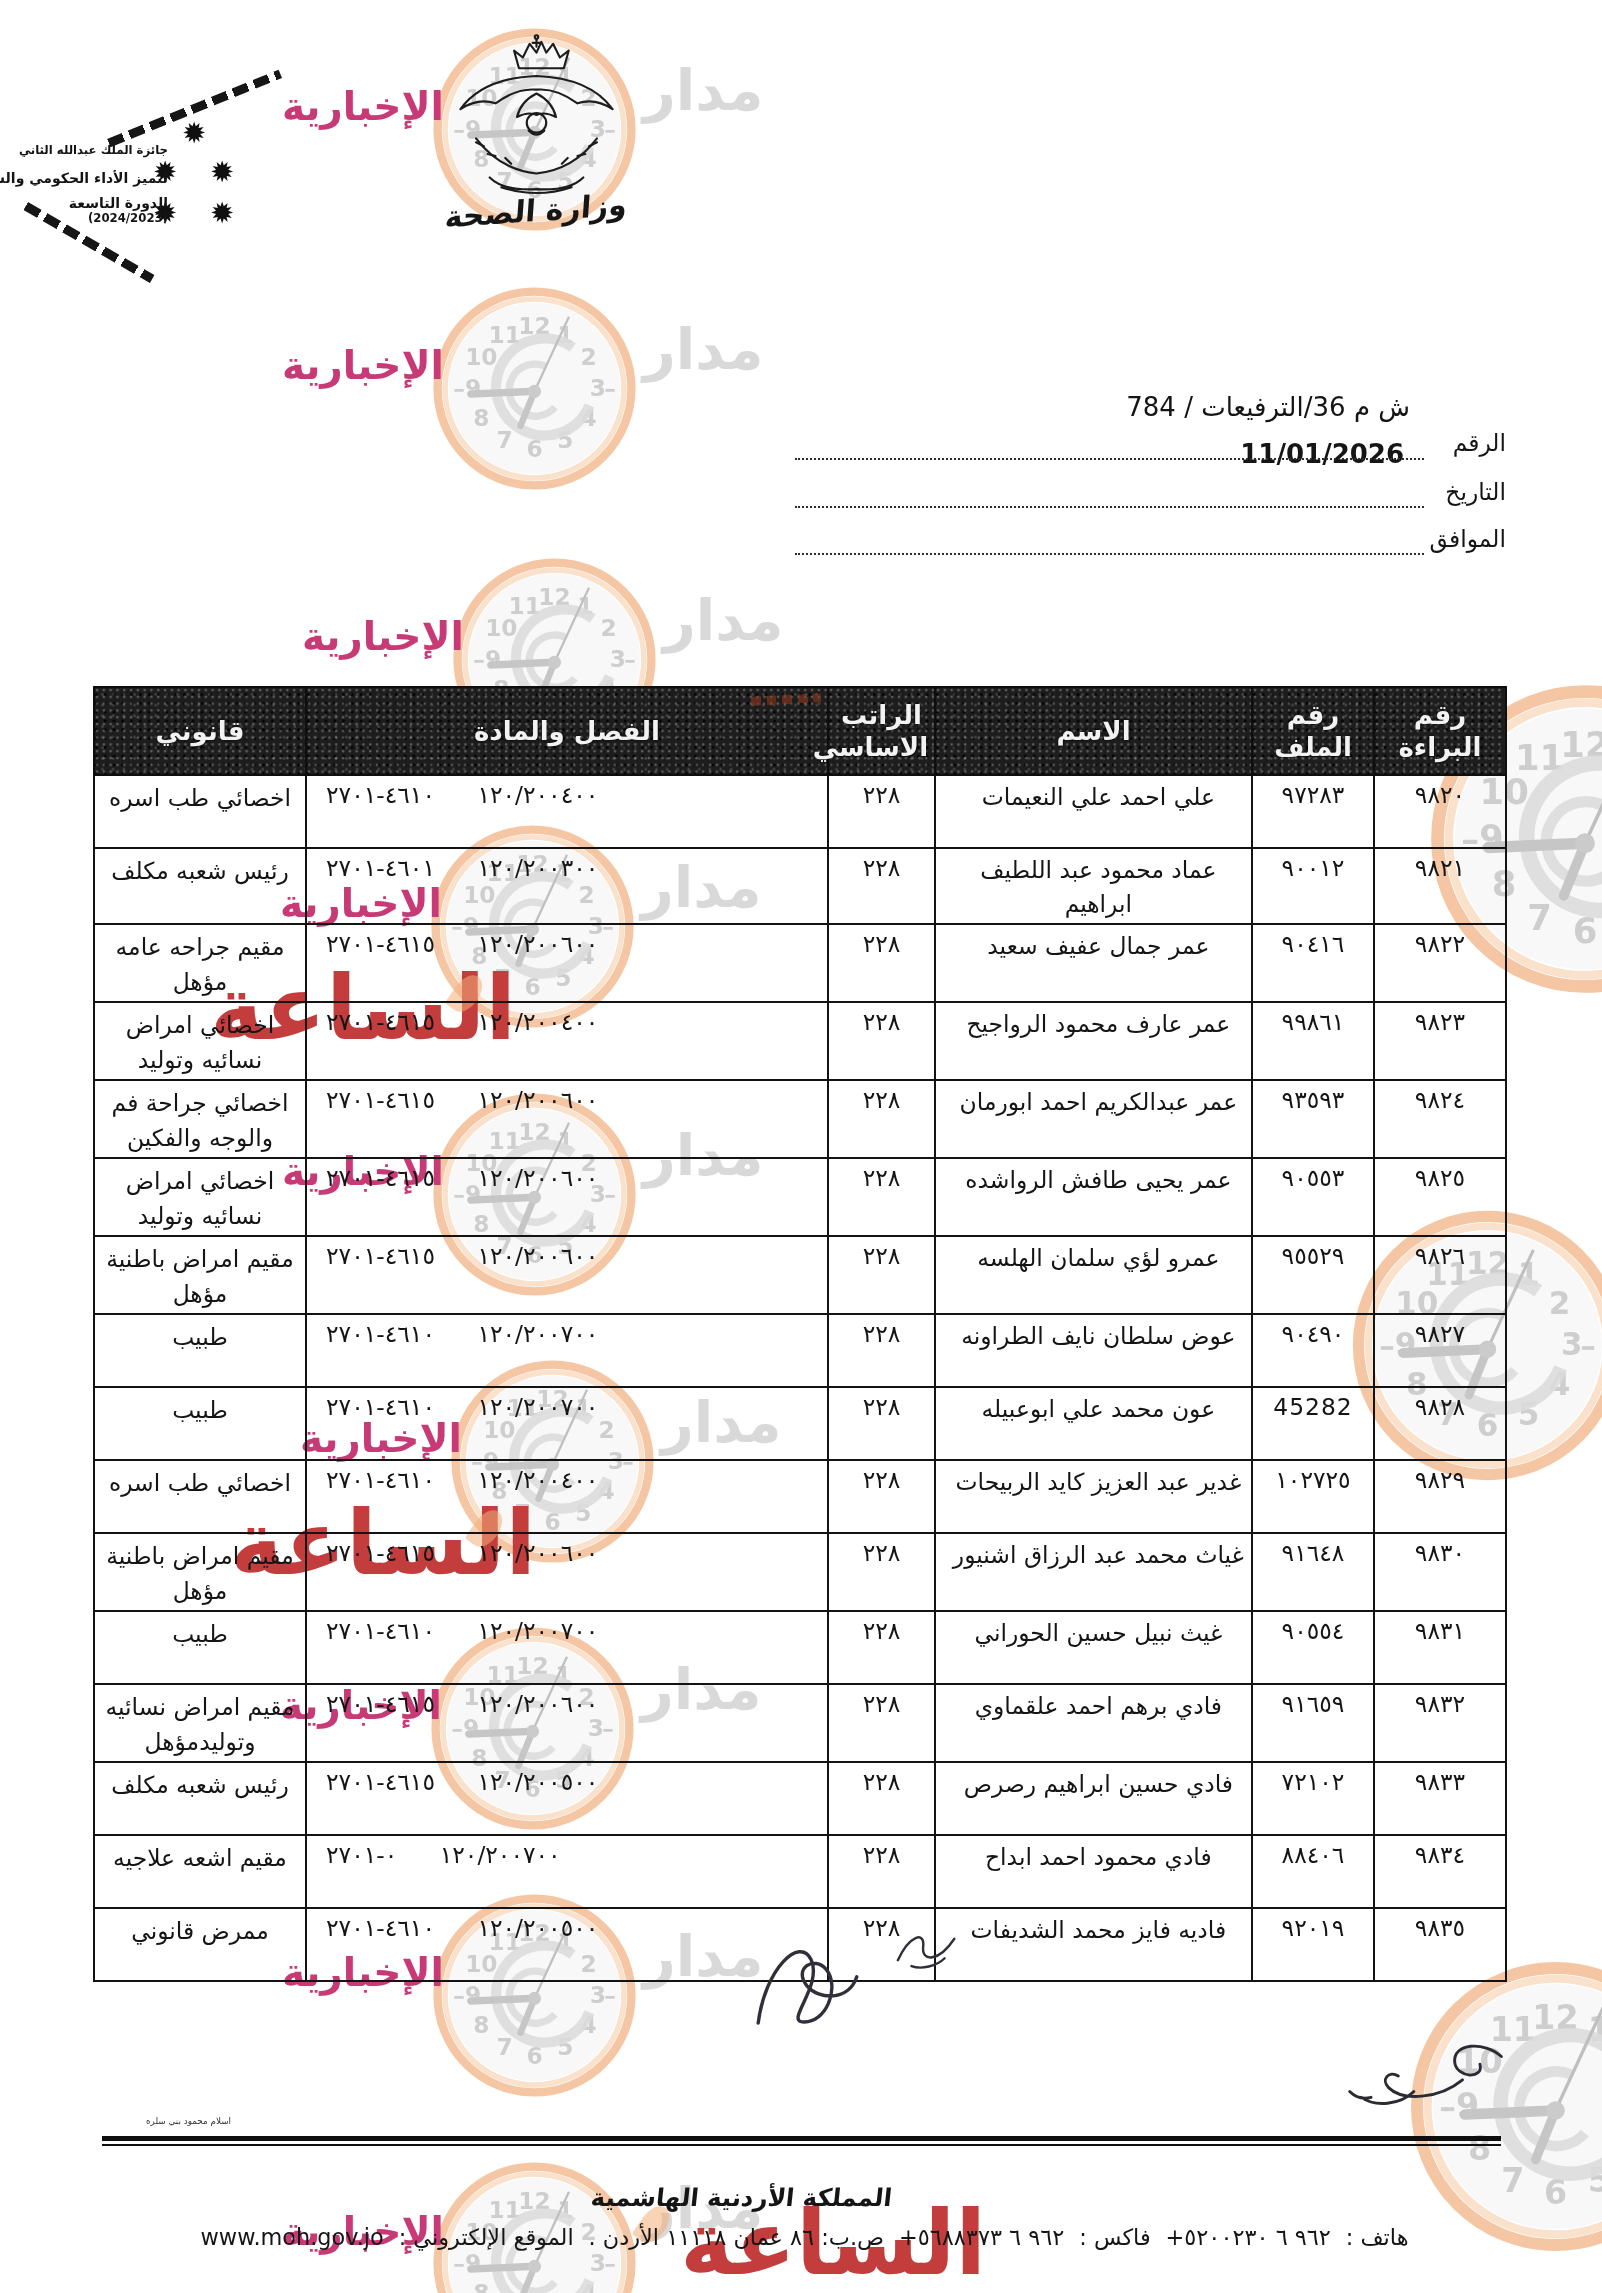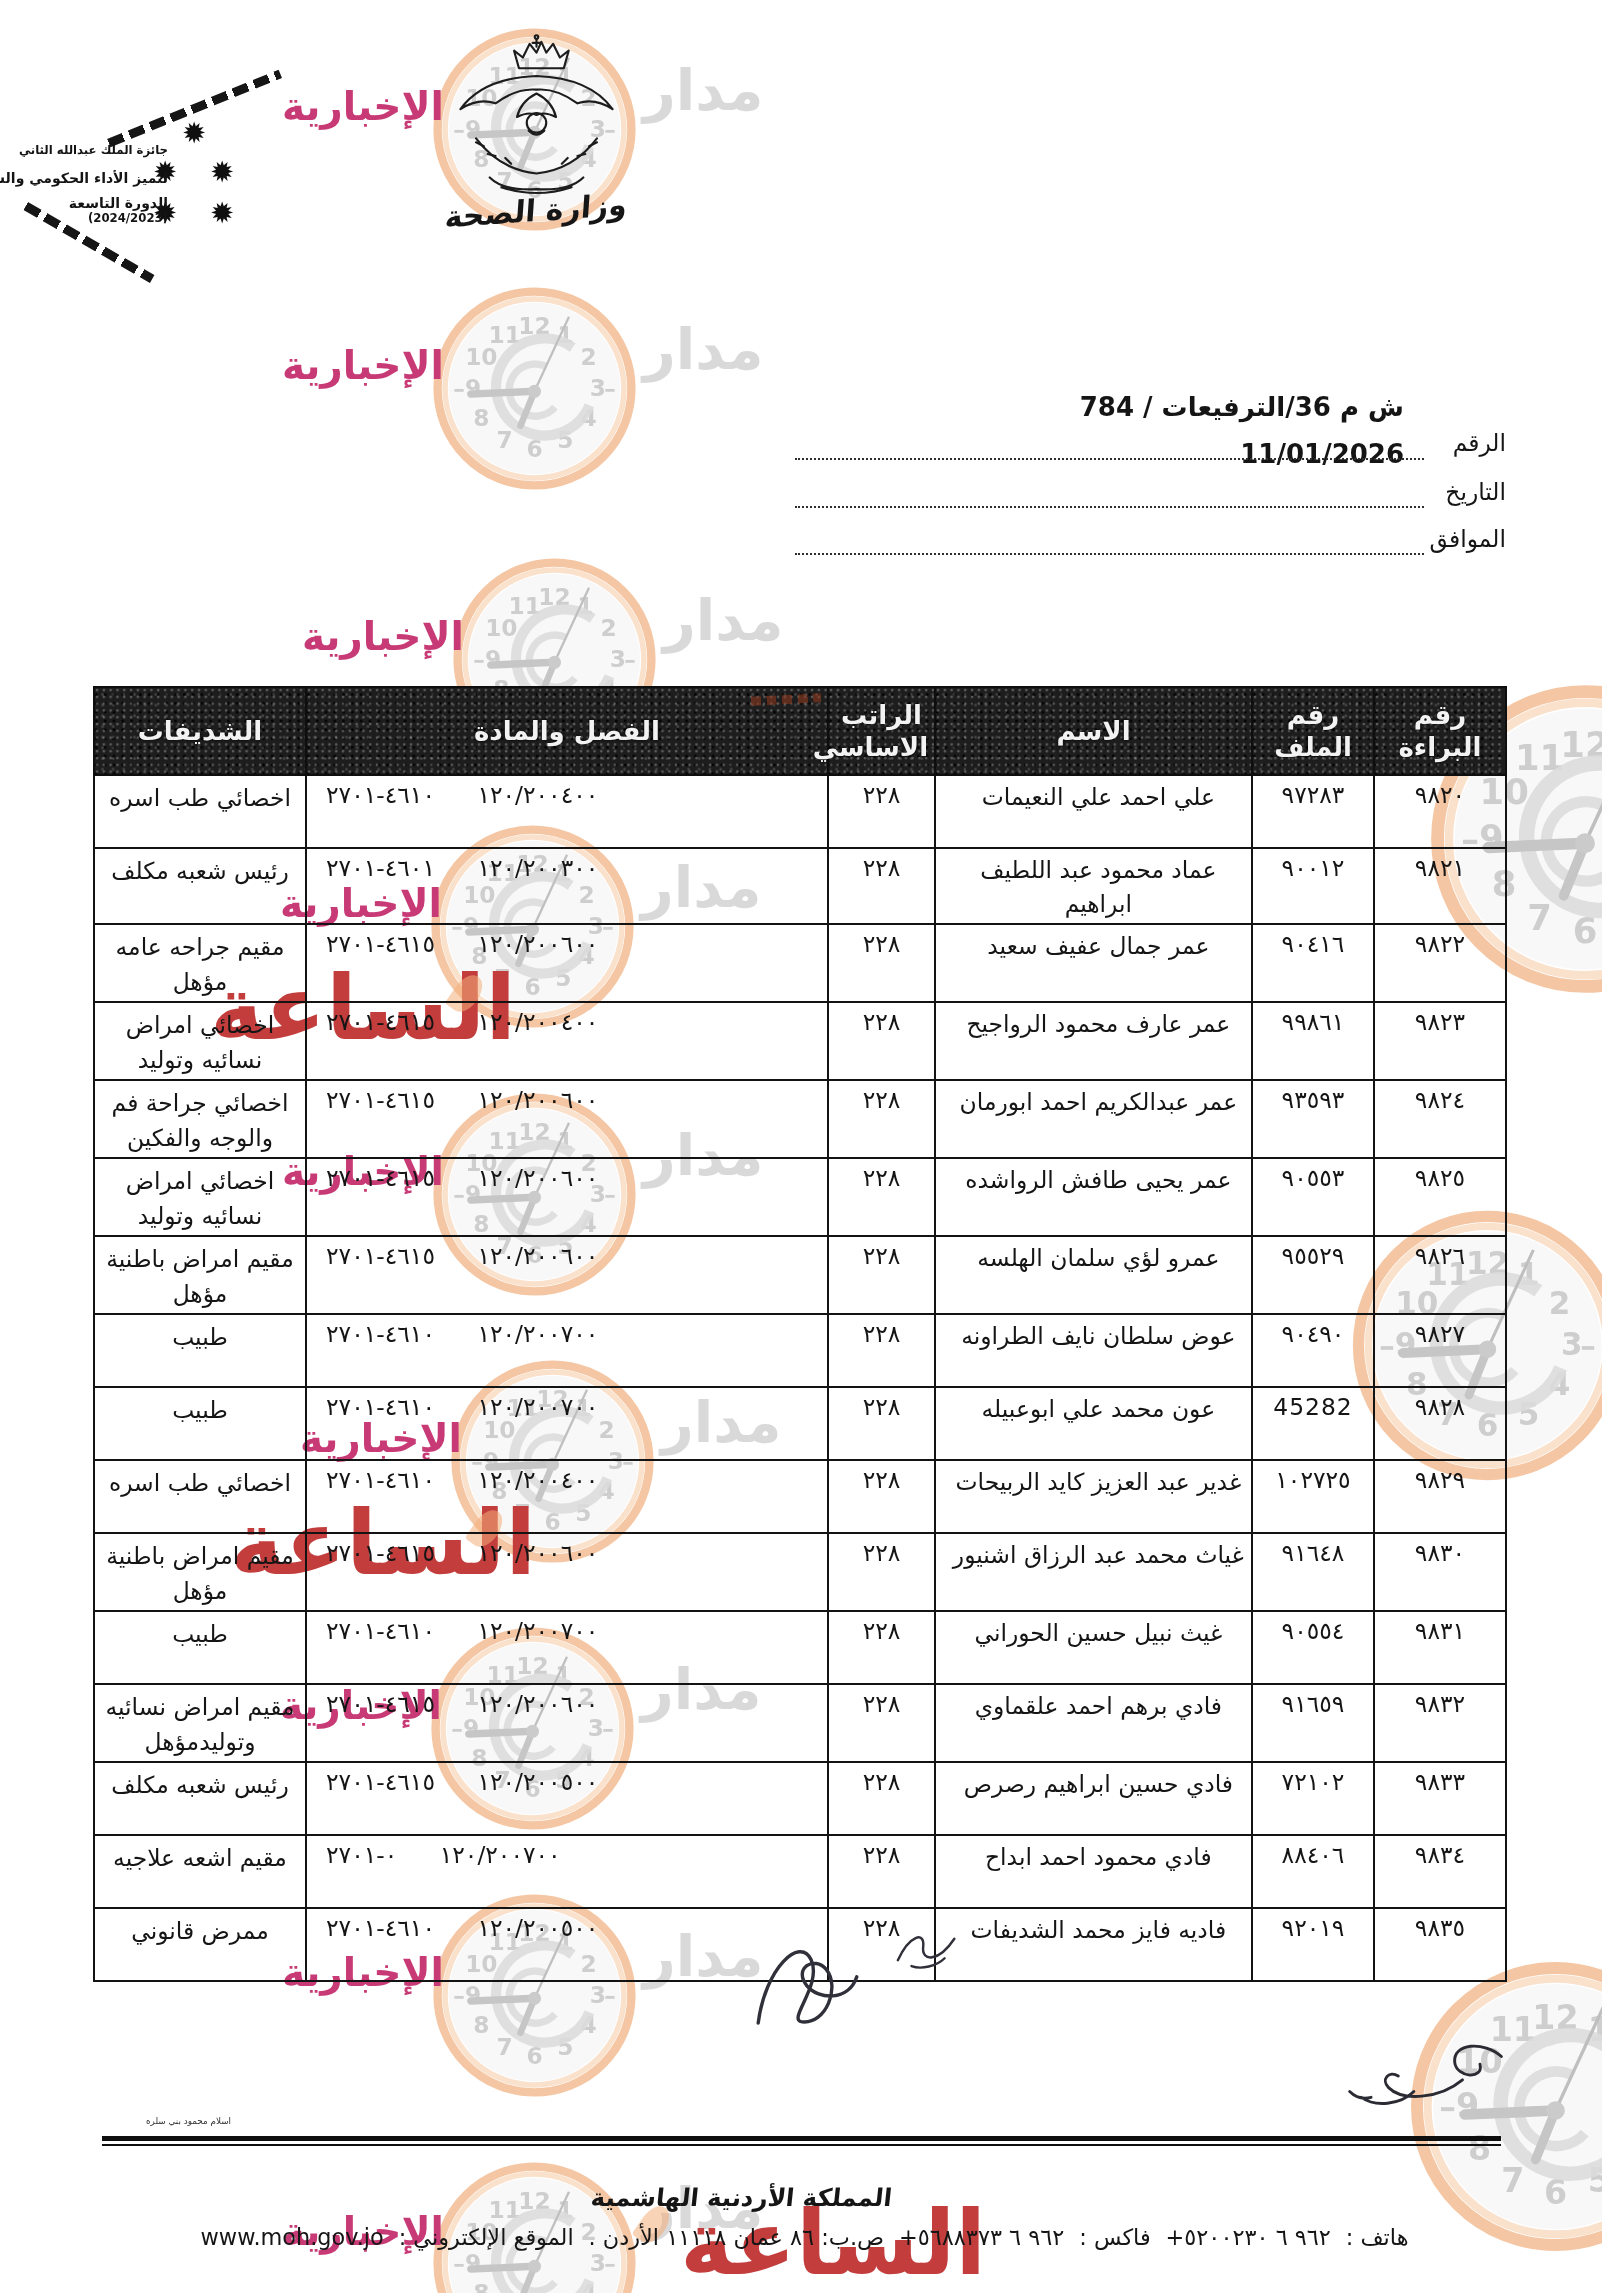--- a/index.html
+++ b/index.html
@@ -28,21 +28,21 @@
   .stamp .d2{left:-17.6px;top:191px;width:146px;transform:rotate(30deg);}
   .stamp .star{position:absolute;font-size:29px;color:#101010;line-height:1;}
   .stamp .line{position:absolute;right:129px;white-space:nowrap;font-weight:bold;color:#141414;text-align:right;}
 
   
   .emblem{left:439px;top:33px;z-index:2;}
   .ministry{left:419px;top:193px;width:234px;text-align:center;font-size:30px;font-weight:bold;
     transform:rotate(-4deg) skewX(-8deg);color:#161616;z-index:2;}
 
   
-  .refline{right:198px;top:392px;font-size:26px;font-weight:bold;z-index:2;direction:rtl;white-space:nowrap;}
+  .refline{right:192px;top:392px;font-size:26px;font-weight:normal;z-index:2;direction:rtl;white-space:nowrap;}
   .dateline{right:198px;top:439px;font-size:26px;font-weight:bold;z-index:2;}
   .flabel{right:96px;font-size:23.4px;font-weight:500;z-index:2;}
   .dotline{position:absolute;left:795px;width:629px;border-bottom:2.9px dotted #2e2e2e;z-index:2;}
 
   
   table.main{position:absolute;left:93px;top:686px;z-index:2;border-collapse:collapse;direction:rtl;
     table-layout:fixed;width:1413px;background:transparent;}
   table.main th{
     height:82px;border:2.9px solid #0e0e0e;color:#f2f2f2;font-size:26px;font-weight:bold;line-height:1.25;
     background-color:#1d1d1d;
@@ -250,21 +250,21 @@
       <col style="width:522px">
       <col style="width:212px">
   </colgroup>
   <thead>
     <tr>
       <th>رقم البراءة</th>
       <th>رقم الملف</th>
       <th>الاسم</th>
       <th>الراتب الاساسي</th>
       <th>الفصل والمادة</th>
-      <th>الشديفات</th>
+      <th>قانوني</th>
     </tr>
   </thead>
   <tbody>
     <tr>
       <td class="num">٩٨٢٠</td>
       <td class="num">٩٧٢٨٣</td>
       <td class="name">علي احمد علي النعيمات</td>
       <td class="salary">٢٢٨</td>
       <td class="article">١٢٠/٢٠٠٤٠٠ ٤٦١٠-٢٧٠١</td>
       <td class="job">اخصائي طب اسره</td>

